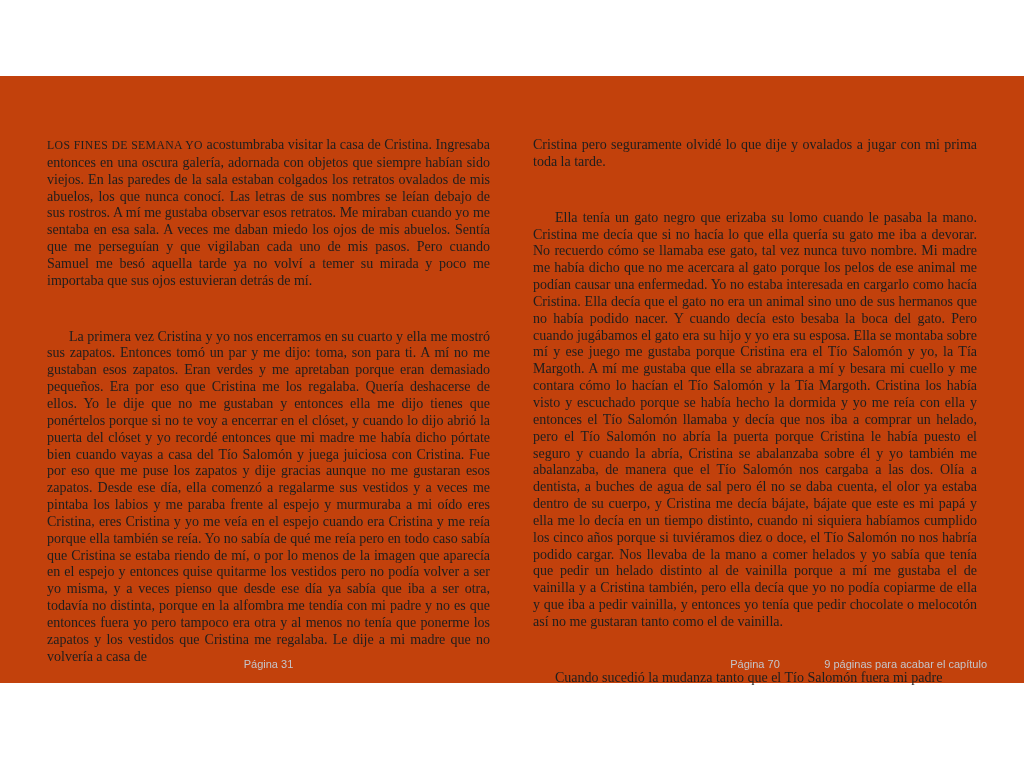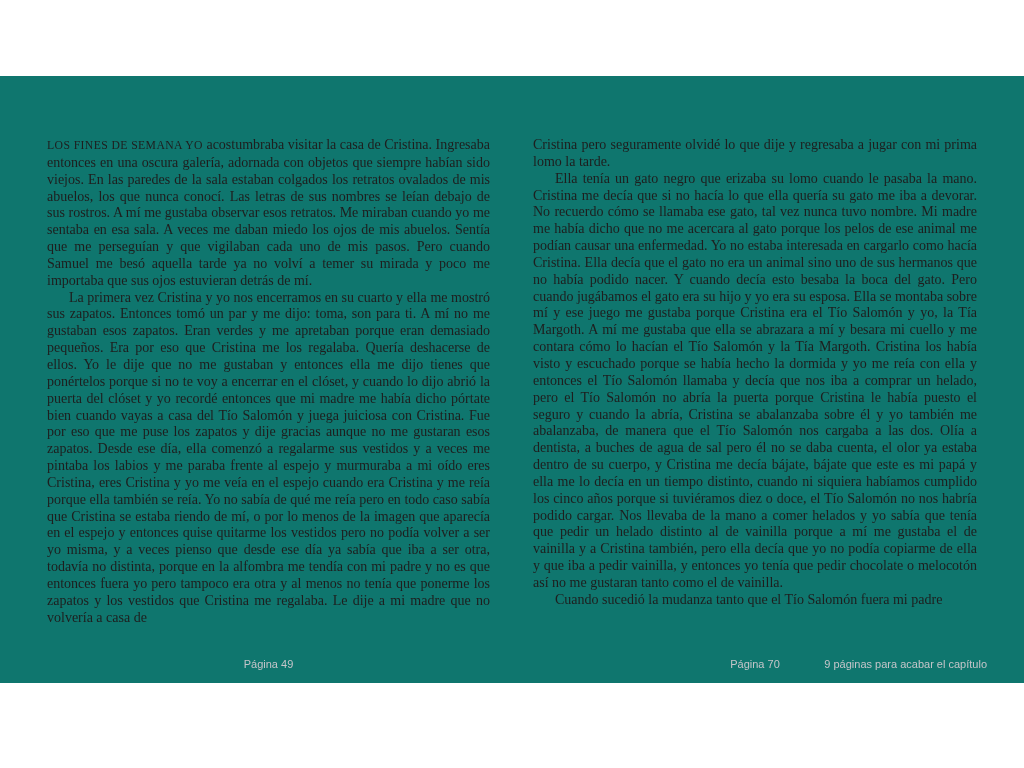--- a/index.html
+++ b/index.html
@@ -16,36 +16,36 @@
     height: 768px;
     background: #ffffff;
   }
   
   .spread {
     position: absolute;
     left: 0;
     top: 76px;
     width: 1024px;
     height: 607px;
-    background: #0f766e;
+    background: #c2410c;
   }
   .page-column {
     position: absolute;
     top: 61px;
     color: #1e1e1e;
     font-size: 14px;
     line-height: 16.85px;
     text-align: justify;
     hyphens: auto;
     -webkit-hyphens: auto;
   }
   .page-column.left  { left: 47px;  width: 443px; }
   .page-column.right { left: 533px; width: 444px; }
   .page-column p { margin: 0; }
-  .page-column p.indented { text-indent: 22px; }
+  .page-column p.indented { text-indent: 22px; margin-top: 39px; }
   .lead-in {
     font-size: 11.7px;
     letter-spacing: 0.4px;
   }
   .page-footer {
     position: absolute;
     top: 582px;
     font-family: "Liberation Sans", sans-serif;
     font-size: 11px;
     color: #c5c5c9;
@@ -69,25 +69,25 @@
 <div class="screen">
 
   <div class="spread">
 
     <div class="page-column left">
       <p><span class="lead-in">LOS FINES DE SEMANA YO</span> <span>acostumbraba visitar la casa de Cristina. Ingresaba entonces en una oscura galería, adornada con objetos que siempre habían sido viejos. En las paredes de la sala estaban colgados los retratos ovalados de mis abuelos, los que nunca conocí. Las letras de sus nombres se leían debajo de sus rostros. A mí me gustaba observar esos retratos. Me miraban cuando yo me sentaba en esa sala. A veces me daban miedo los ojos de mis abuelos. Sentía que me perseguían y que vigilaban cada uno de mis pasos. Pero cuando Samuel me besó aquella tarde ya no volví a temer su mirada y poco me importaba que sus ojos estuvieran detrás de mí.</span></p>
       <p class="indented">La primera vez Cristina y yo nos encerramos en su cuarto y ella me mostró sus zapatos. Entonces tomó un par y me dijo: toma, son para ti. A mí no me gustaban esos zapatos. Eran verdes y me apretaban porque eran demasiado pequeños. Era por eso que Cristina me los regalaba. Quería deshacerse de ellos. Yo le dije que no me gustaban y entonces ella me dijo tienes que ponértelos porque si no te voy a encerrar en el clóset, y cuando lo dijo abrió la puerta del clóset y yo recordé entonces que mi madre me había dicho pórtate bien cuando vayas a casa del Tío Salomón y juega juiciosa con Cristina. Fue por eso que me puse los zapatos y dije gracias aunque no me gustaran esos zapatos. Desde ese día, ella comenzó a regalarme sus vestidos y a veces me pintaba los labios y me paraba frente al espejo y murmuraba a mi oído eres Cristina, eres Cristina y yo me veía en el espejo cuando era Cristina y me reía porque ella también se reía. Yo no sabía de qué me reía pero en todo caso sabía que Cristina se estaba riendo de mí, o por lo menos de la imagen que aparecía en el espejo y entonces quise quitarme los vestidos pero no podía volver a ser yo misma, y a veces pienso que desde ese día ya sabía que iba a ser otra, todavía no distinta, porque en la alfombra me tendía con mi padre y no es que entonces fuera yo pero tampoco era otra y al menos no tenía que ponerme los zapatos y los vestidos que Cristina me regalaba. Le dije a mi madre que no volvería a casa de</p>
     </div>
 
     <div class="page-column right">
-      <p>Cristina pero seguramente olvidé lo que dije y regresaba a jugar con mi prima lomo la tarde.</p>
+      <p>Cristina pero seguramente olvidé lo que dije y ovalados a jugar con mi prima toda la tarde.</p>
       <p class="indented">Ella tenía un gato negro que erizaba su lomo cuando le pasaba la mano. Cristina me decía que si no hacía lo que ella quería su gato me iba a devorar. No recuerdo cómo se llamaba ese gato, tal vez nunca tuvo nombre. Mi madre me había dicho que no me acercara al gato porque los pelos de ese animal me podían causar una enfermedad. Yo no estaba interesada en cargarlo como hacía Cristina. Ella decía que el gato no era un animal sino uno de sus hermanos que no había podido nacer. Y cuando decía esto besaba la boca del gato. Pero cuando jugábamos el gato era su hijo y yo era su esposa. Ella se montaba sobre mí y ese juego me gustaba porque Cristina era el Tío Salomón y yo, la Tía Margoth. A mí me gustaba que ella se abrazara a mí y besara mi cuello y me contara cómo lo hacían el Tío Salomón y la Tía Margoth. Cristina los había visto y escuchado porque se había hecho la dormida y yo me reía con ella y entonces el Tío Salomón llamaba y decía que nos iba a comprar un helado, pero el Tío Salomón no abría la puerta porque Cristina le había puesto el seguro y cuando la abría, Cristina se abalanzaba sobre él y yo también me abalanzaba, de manera que el Tío Salomón nos cargaba a las dos. Olía a dentista, a buches de agua de sal pero él no se daba cuenta, el olor ya estaba dentro de su cuerpo, y Cristina me decía bájate, bájate que este es mi papá y ella me lo decía en un tiempo distinto, cuando ni siquiera habíamos cumplido los cinco años porque si tuviéramos diez o doce, el Tío Salomón no nos habría podido cargar. Nos llevaba de la mano a comer helados y yo sabía que tenía que pedir un helado distinto al de vainilla porque a mí me gustaba el de vainilla y a Cristina también, pero ella decía que yo no podía copiarme de ella y que iba a pedir vainilla, y entonces yo tenía que pedir chocolate o melocotón así no me gustaran tanto como el de vainilla.</p>
       <p class="indented">Cuando sucedió la mudanza tanto que el Tío Salomón fuera mi padre</p>
     </div>
 
-    <div class="page-footer left">Página 49</div>
+    <div class="page-footer left">Página 31</div>
 
     <div class="page-footer right">Página 70</div>
 
     <div class="chapter-status">9 páginas para acabar el capítulo</div>
 
   </div>
 </div>
 
 </body></html>

